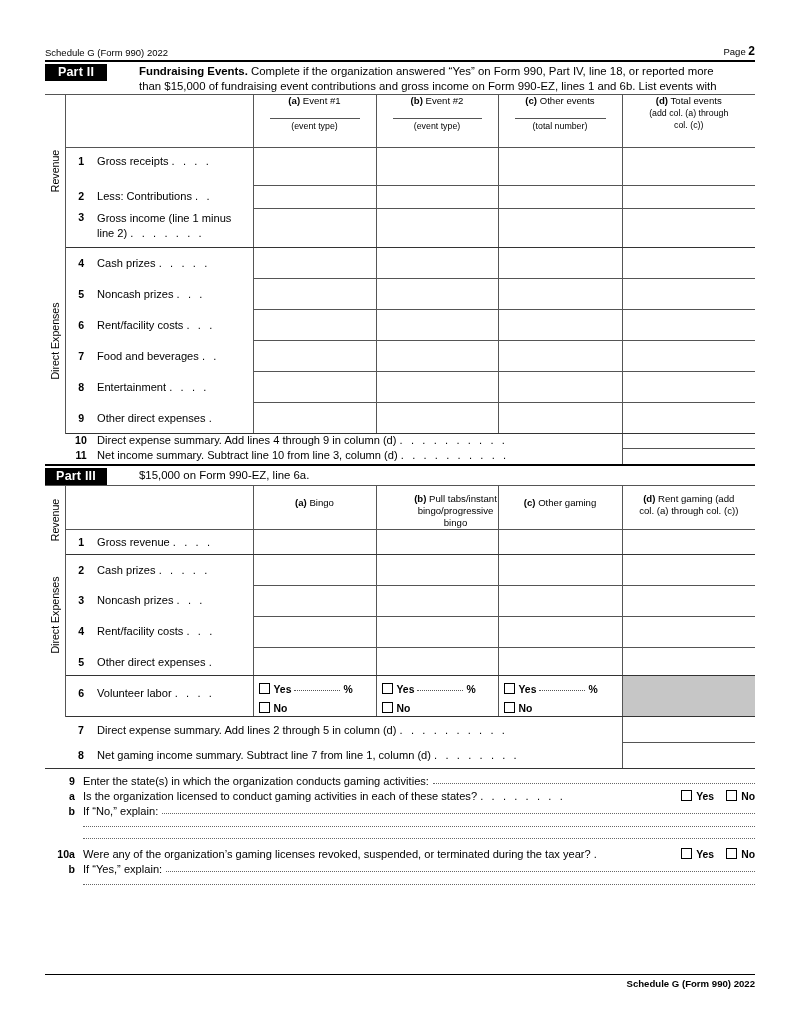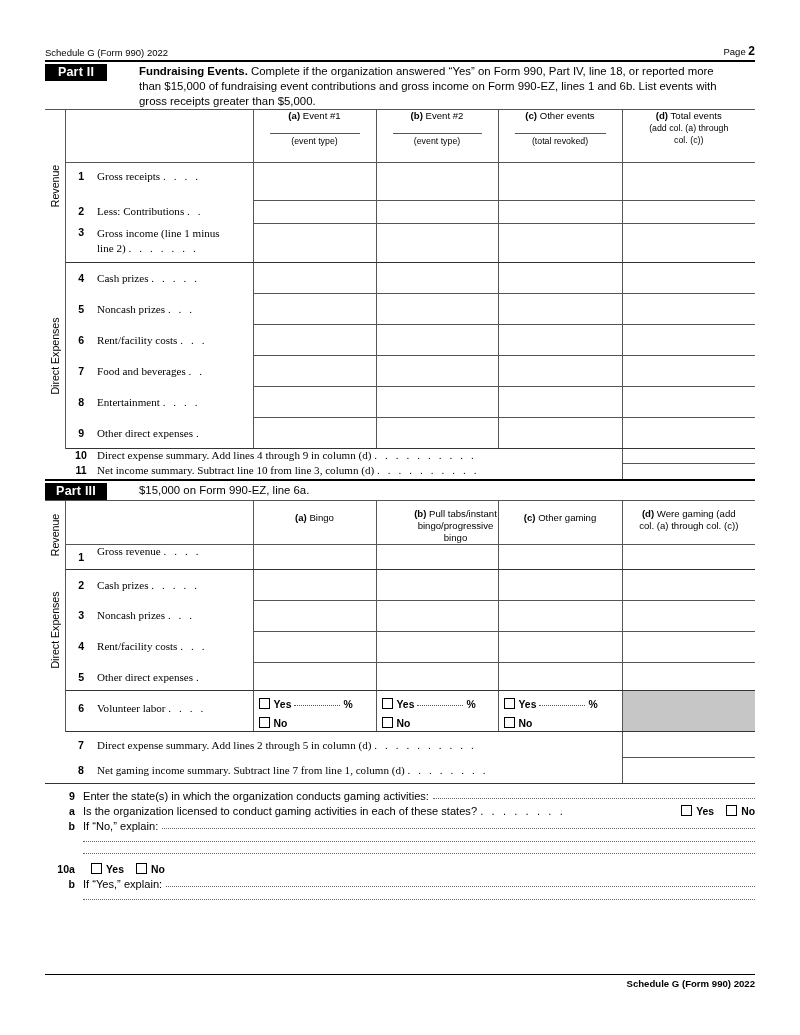--- a/index.html
+++ b/index.html
@@ -38,21 +38,21 @@
   .sidelabel{
     width:20px;position:relative;border-right:1.1px solid #555;
   }
   .sidelabel span{
     position:absolute;left:50%;top:50%;
     transform:translate(-50%,-50%) rotate(-90deg);
     white-space:nowrap;font-size:10.6px;
   }
 
   .numcol{width:32px;text-align:center;font-weight:bold;font-size:10.6px;}
-  .labelcol{font-size:11.1px;font-family:Liberation Serif, serif;}
+  .labelcol{font-size:11.1px;}
 
   .dots{letter-spacing:2.6px;font-weight:normal;}
 
   
   .colhdr{
     border-left:1.1px solid #555;text-align:center;font-size:9.6px;
     padding:4px 4px 3px 4px;line-height:1.25;
   }
   .colhdr b{font-weight:bold;}
   .subrule{
@@ -98,21 +98,20 @@
       <span>Page</span>
       <b>2</b>
     </div>
   </div>
 
   <div class="part-banner">
     <div class="part-tag">Part II</div>
     <div class="part-desc">
       <span><b>Fundraising Events.</b><span> Complete if the organization answered “Yes” on Form 990, Part IV, line 18, or reported more</span></span>
       <span class="indent">than $15,000 of fundraising event contributions and gross income on Form 990-EZ, lines 1 and 6b. List events with</span>
-      <span class="indent">gross receipts greater than $5,000.</span>
     </div>
   </div>
 
   <table class="tbl grid" style="border-top:1.3px solid #555;">
     <colgroup>
       <col style="width:20px">
       <col style="width:32px">
       <col style="width:156px">
       <col style="width:123px">
       <col style="width:122px">
@@ -135,21 +134,21 @@
       <td class="colhdr rowline">
         <b>(b)</b>
         <span>Event #2</span>
         <span class="subrule"></span>
         <span class="subnote">(event type)</span>
       </td>
       <td class="colhdr rowline">
         <b>(c)</b>
         <span>Other events</span>
         <span class="subrule"></span>
-        <span class="subnote">(total revoked)</span>
+        <span class="subnote">(total number)</span>
       </td>
       <td class="colhdr rowline">
         <b>(d)</b>
         <span>Total events</span><br>
         <span style="font-size:8.8px;">(add col. (a)  through</span><br>
         <span style="font-size:8.8px;">col. (c))</span>
       </td>
     </tr>
 
     <tr style="height:38px;">
@@ -313,28 +312,28 @@
         <b>(b)</b>
         <span>Pull tabs/instant</span><br>
         <span>bingo/progressive bingo</span>
       </td>
       <td class="colhdr rowline" style="padding-top:11px;">
         <b>(c)</b>
         <span>Other gaming</span>
       </td>
       <td class="colhdr rowline" style="padding-top:7px;">
         <b>(d)</b>
-        <span>Were gaming (add</span><br>
+        <span>Rent gaming (add</span><br>
         <span>col. (a) through col. (c))</span>
       </td>
     </tr>
 
     <tr style="height:25px;">
       <td class="numcol rowline-dark" style="padding-top:6px;">1</td>
-      <td class="labelcol rowline-dark" style="margin-top:24px;">
+      <td class="labelcol rowline-dark" style="padding-top:6px;margin-top:24px;">
         <span>Gross revenue</span>
         <span class="dots">.   .   .   .</span>
       </td>
       <td class="cellbox rowline-dark"></td>
       <td class="cellbox rowline-dark"></td>
       <td class="cellbox rowline-dark"></td>
       <td class="cellbox rowline-dark"></td>
     </tr>
 
     <tr style="height:31px;">
@@ -468,20 +467,24 @@
     <div class="qrow" style="margin-top:3px;">
       <div class="qnum">b</div>
       <div class="qtext" style="flex:0 0 auto;">If “No,” explain:</div>
       <div class="dotfill"></div>
     </div>
     <div class="fulldot"></div>
     <div class="fulldot" style="margin-top:11px;"></div>
 
     <div class="qrow" style="margin-top:9px;">
       <div class="qnum">10a</div>
+      <div class="qtext" style="flex:1;">
+        <span>Were any of the organization’s gaming licenses revoked, suspended, or terminated during the tax year?</span>
+        <span class="dots">.</span>
+      </div>
       <div class="ynpair">
         <span class="cbx"></span><span class="yn">Yes</span>
         <span class="cbx" style="margin-left:9px;"></span><span class="yn">No</span>
       </div>
     </div>
 
     <div class="qrow" style="margin-top:3px;">
       <div class="qnum">b</div>
       <div class="qtext" style="flex:0 0 auto;">If “Yes,” explain:</div>
       <div class="dotfill"></div>

